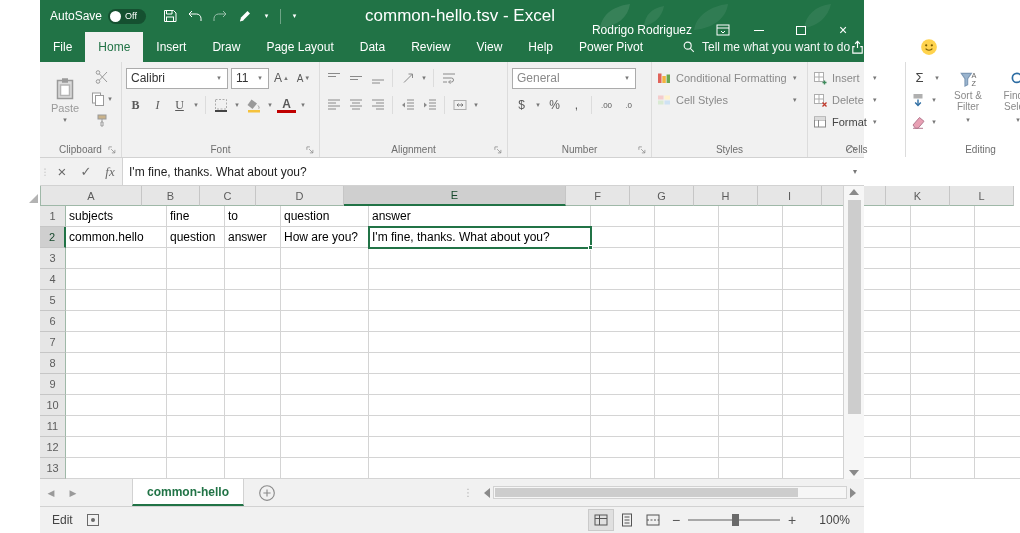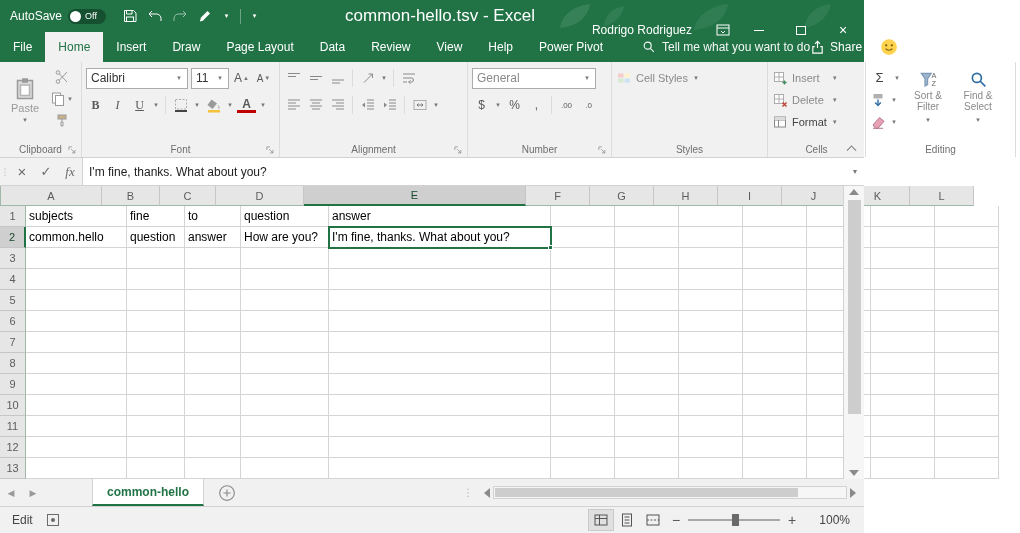--- a/index.html
+++ b/index.html
@@ -1,18 +1,18 @@
 <!DOCTYPE html>
 <html><head>
 <meta charset="utf-8">
 <style>
   * { box-sizing: border-box; margin: 0; padding: 0; }
   html,body { width: 1020px; height: 533px; overflow: hidden; }
   body { font-family: "Liberation Sans", sans-serif; background: #fff; }
-  .app { width: 864px; height: 533px; display: flex; flex-direction: column; }
+  .app { width: 864px; height: 533px; display: flex; flex-direction: column; padding-left: 40px; }
 
   
   .titlebar { height: 32px; background: #217346; color: #fff; display: flex; align-items: center; position: relative; flex: none; }
   .leafdeco { position: absolute; top: 2px; pointer-events: none; }
   .autosave { display: flex; align-items: center; gap: 6px; margin-left: 10px; font-size: 12px; }
   .pill { width: 38px; height: 15px; border-radius: 8px; background: #155030; display: flex; align-items: center; gap: 4px; padding: 0 5px 0 2px; font-size: 9px; }
   .pill .dot { width: 11px; height: 11px; border-radius: 50%; background: #fff; flex: none; }
   .qat { display: flex; align-items: center; gap: 9px; margin-left: 16px; }
   .qat .icn { width: 16px; height: 16px; display: inline-flex; }
   .qat .dim { opacity: .55; }
@@ -480,20 +480,31 @@
             <path d="M5.5 5.5l5 5" stroke="#8a8a8a"></path>
             <path d="M10.5 6.5v4h-4" stroke="#8a8a8a" fill="none"></path>
           </svg></span>
     </div>
 
     <div class="rgroup" style="width:156px">
       <div class="col" style="gap:1px">
         <div class="stackrow">
           <span class="icn">
               <svg width="100%" height="100%" viewBox="0 0 16 16" preserveAspectRatio="xMidYMid meet">
+                <rect x="2" y="3.5" width="3.5" height="9.5" fill="#e0635a"></rect>
+                <rect x="6.3" y="6" width="3.5" height="7" fill="#f2b23e"></rect>
+                <rect x="10.6" y="4.5" width="3.4" height="8.5" fill="#6aa84f"></rect>
+              </svg>
+            </span>
+          <span class="lbl">Conditional Formatting</span>
+            <span class="dd"></span>
+        </div>
+        <div class="stackrow">
+          <span class="icn">
+              <svg width="100%" height="100%" viewBox="0 0 16 16" preserveAspectRatio="xMidYMid meet">
                 <rect x="2" y="3.5" width="5.5" height="4" fill="#f4cccc"></rect>
                 <rect x="8.5" y="3.5" width="5.5" height="4" fill="#fff2cc"></rect>
                 <rect x="2" y="8.5" width="5.5" height="4" fill="#d9ead3"></rect>
                 <rect x="8.5" y="8.5" width="5.5" height="4" fill="#cfe2f3"></rect>
               </svg>
             </span>
           <span class="lbl">Cell Styles</span>
             <span class="dd"></span>
         </div>
       </div>

